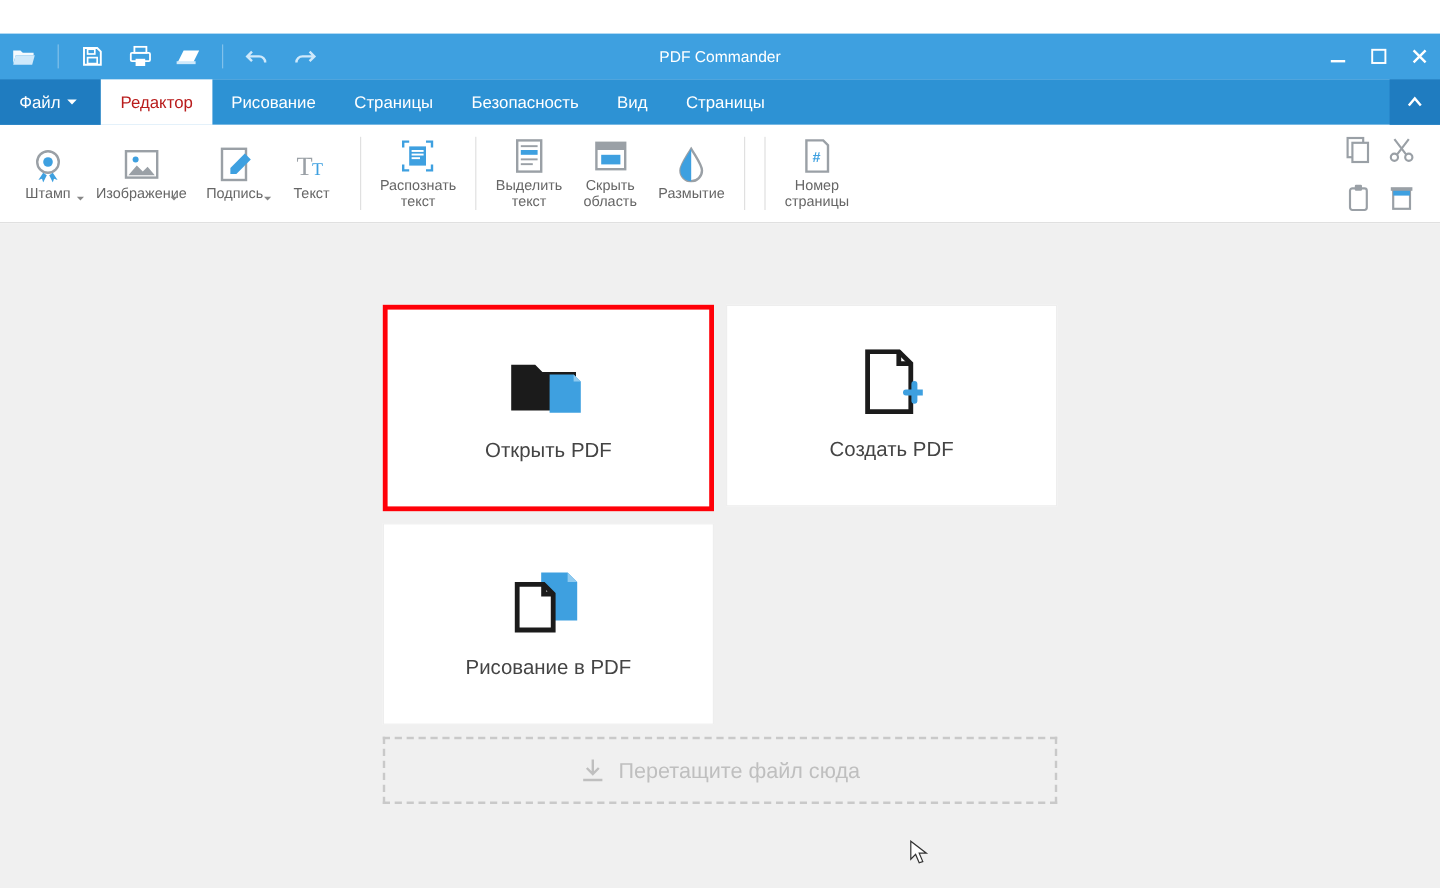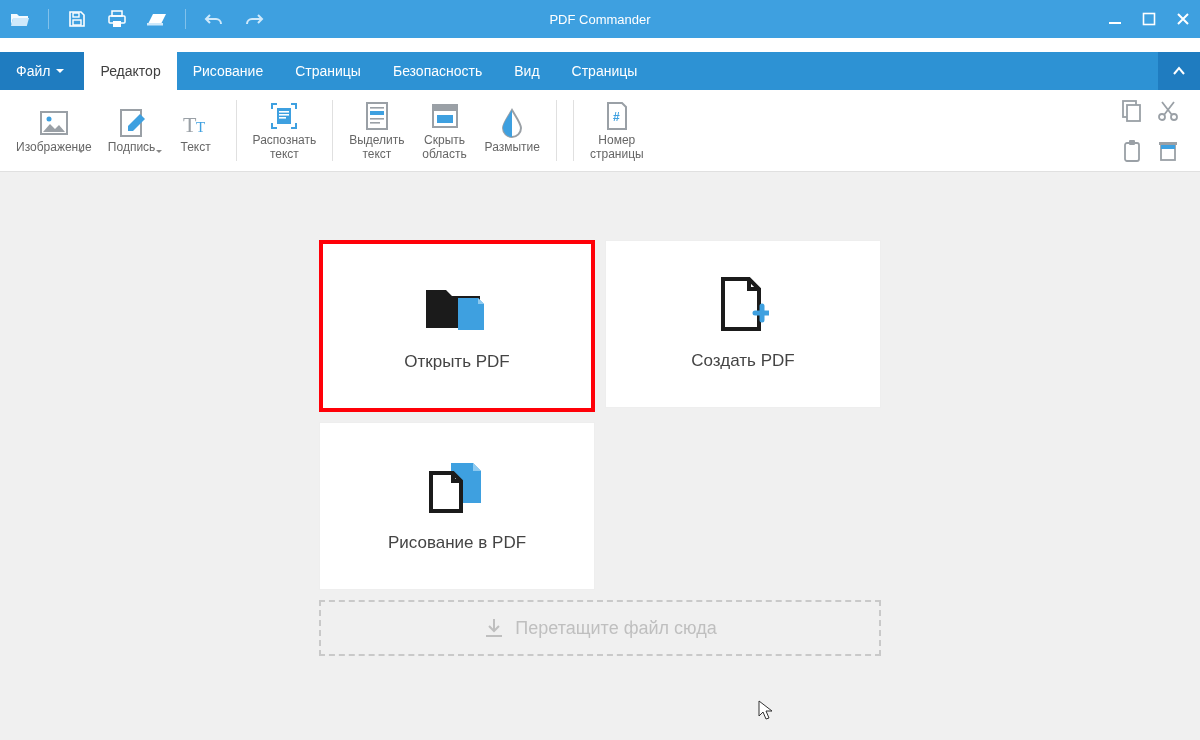--- a/index.html
+++ b/index.html
@@ -14,20 +14,21 @@
   }
 
   
   .title-bar {
     height: 38px;
     background: #3ea0e0;
     display: flex;
     align-items: center;
     color: #fff;
     position: relative;
+    margin-top: 28px;
   }
   .title-bar .tb-left {
     display: flex;
     align-items: center;
     gap: 0;
     height: 100%;
   }
   .tb-btn {
     width: 40px;
     height: 100%;
@@ -65,21 +66,20 @@
     font-weight: bold;
   }
 
   
   .menu-bar {
     height: 38px;
     background: #2d92d4;
     display: flex;
     align-items: stretch;
     color: #fff;
-    margin-top: 14px;
   }
   .menu-item {
     padding: 0 16px;
     display: flex;
     align-items: center;
     font-size: 14px;
     cursor: pointer;
   }
   .menu-item.file {
     background: #1f7cc0;
@@ -87,21 +87,21 @@
   }
   .menu-item.file::after {
     content: "";
     margin-left: 6px;
     border-left: 4px solid transparent;
     border-right: 4px solid transparent;
     border-top: 4px solid #fff;
   }
   .menu-item.active {
     background: #fff;
-    color: #404040;
+    color: #b91c1c;
   }
   .menu-collapse {
     margin-left: auto;
     width: 42px;
     display: flex;
     align-items: center;
     justify-content: center;
     background: #1f7cc0;
     cursor: pointer;
   }
@@ -306,20 +306,30 @@
     <svg width="14" height="10" viewBox="0 0 14 10">
         <path d="M2 8 L7 2 L12 8" fill="none" stroke="#fff" stroke-width="2"></path>
       </svg>
   </div>
 </div>
 
 <div class="ribbon">
   <div class="ribbon-group">
     <div class="ribbon-btn with-arrow">
       <div class="ic">
+        <svg width="30" height="30" viewBox="0 0 30 30">
+            <circle cx="15" cy="13" r="9" fill="none" stroke="#9aa0a6" stroke-width="2"></circle>
+            <circle cx="15" cy="13" r="4" fill="#3ea0e0"></circle>
+            <path d="M11 22 l-4 6 3-1 1 3 3-6 M19 22 l4 6 -3-1 -1 3 -3-6" fill="#3ea0e0"></path>
+          </svg>
+      </div>
+      <div class="lbl">Штамп</div>
+    </div>
+    <div class="ribbon-btn with-arrow">
+      <div class="ic">
         <svg width="30" height="26" viewBox="0 0 30 26">
             <rect x="2" y="2" width="26" height="22" fill="none" stroke="#9aa0a6" stroke-width="2"></rect>
             <circle cx="10" cy="9" r="2.5" fill="#3ea0e0"></circle>
             <path d="M4 22 l7-8 5 5 4-4 6 7z" fill="#9aa0a6"></path>
           </svg>
       </div>
       <div class="lbl">Изображение</div>
     </div>
     <div class="ribbon-btn with-arrow">
       <div class="ic">

